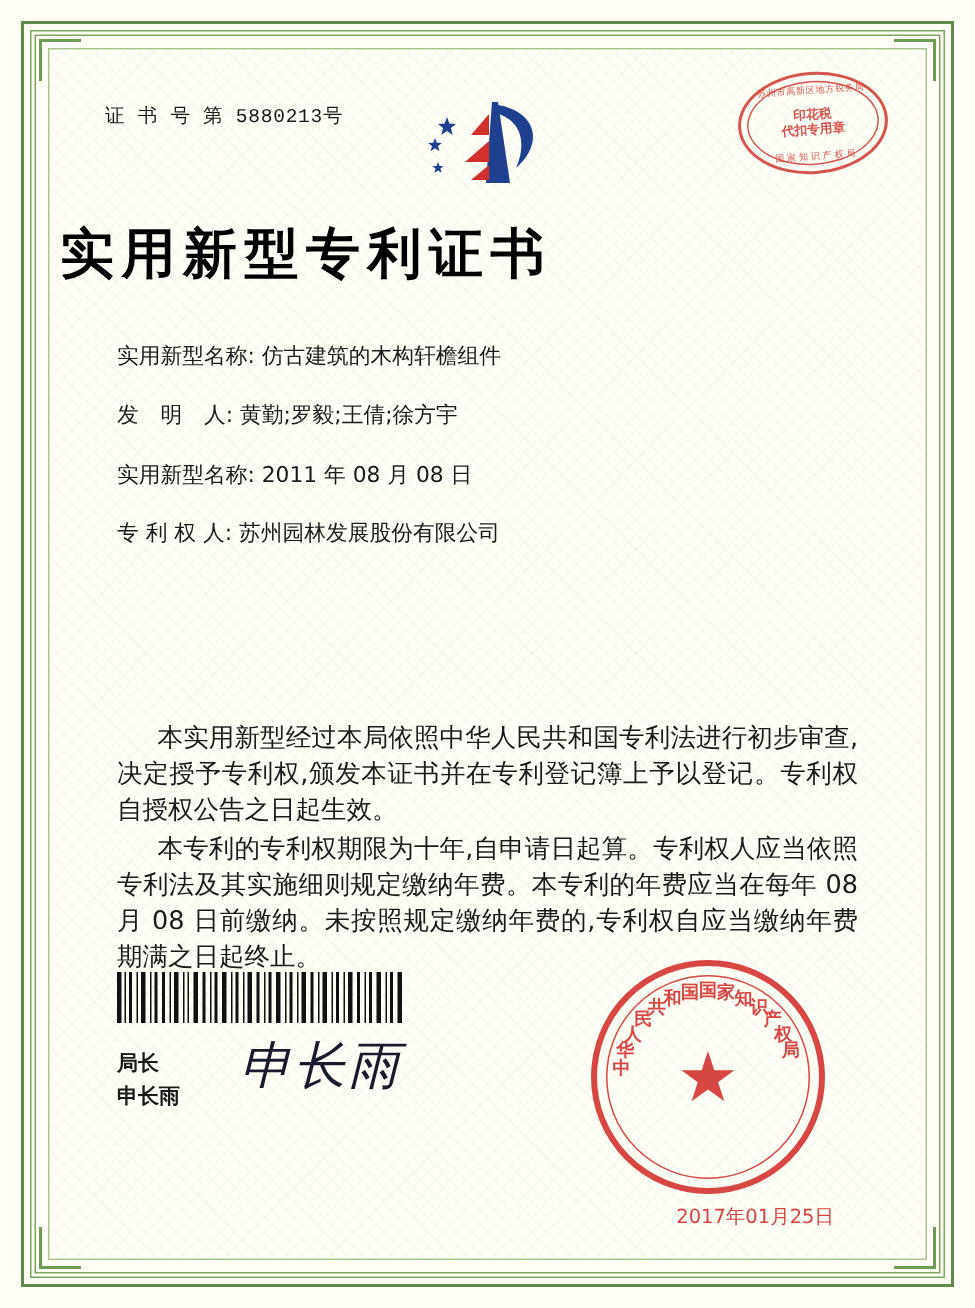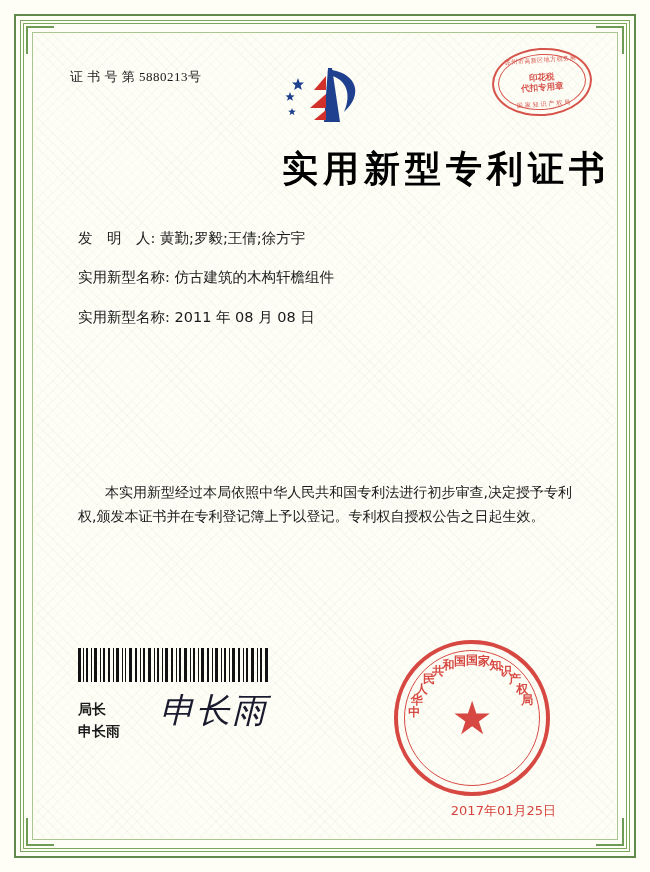--- a/index.html
+++ b/index.html
@@ -56,21 +56,21 @@
     left: 40px; top: 40px; right: 40px; bottom: 40px;
   }
 
   
   .serial {
     position: absolute;
     left: 30px;
     top: 28px;
     font-size: 13px;
     letter-spacing: 0.5px;
-    font-family: Liberation Serif, serif;
+    font-family: Liberation Mono, monospace;
   }
 
   
   .logo {
     position: absolute;
     left: 50%;
     transform: translateX(-50%);
     top: 20px;
     width: 110px;
     height: 70px;
@@ -122,21 +122,21 @@
     text-align: center;
     font-size: 6px;
   }
 
   
   .main-title {
     position: absolute;
     top: 105px;
     left: 0;
     width: 100%;
-    text-align: right;
+    text-align: left;
     font-size: 36px;
     font-weight: bold;
     letter-spacing: 5px;
     font-family: Liberation Sans, sans-serif;
     color: #000;
   }
 
   
   .fields {
     position: absolute;
@@ -156,21 +156,21 @@
   .field-value {
     display: inline-block;
   }
 
   
   .body-text {
     position: absolute;
     top: 440px;
     left: 38px;
     right: 38px;
-    font-size: 14px;
+    font-size: 17px;
     line-height: 24px;
     text-align: justify;
   }
   .body-text p {
     margin: 0 0 2px 0;
     text-indent: 27px;
   }
 
   
   .barcode {
@@ -314,35 +314,40 @@
       <div class="so-inner"></div>
       <div class="so-top">苏州市高新区地方税务局</div>
       <div class="so-mid">印花税<br>代扣专用章</div>
       <div class="so-bottom">国 家 知 识 产 权 局</div>
     </div>
 
     <div class="main-title">实用新型专利证书</div>
 
     <div class="fields">
       <div class="field-row">
+        <span class="field-label">实用新型名称:</span>
+        <span class="field-value">仿古建筑的木构轩檐组件</span>
+      </div>
+      <div class="field-row">
         <span class="field-label">发　明　人:</span>
         <span class="field-value">黄勤;罗毅;王倩;徐方宇</span>
       </div>
       <div class="field-row">
         <span class="field-label">实用新型名称:</span>
-        <span class="field-value">仿古建筑的木构轩檐组件</span>
+        <span class="field-value">2011 年 08 月 08 日</span>
       </div>
       <div class="field-row">
-        <span class="field-label">实用新型名称:</span>
-        <span class="field-value">2011 年 08 月 08 日</span>
+        <span class="field-label">专 利 权 人:</span>
+        <span class="field-value">苏州园林发展股份有限公司</span>
       </div>
     </div>
 
     <div class="body-text">
       <p>本实用新型经过本局依照中华人民共和国专利法进行初步审查,决定授予专利权,颁发本证书并在专利登记簿上予以登记。专利权自授权公告之日起生效。</p>
+      <p>本专利的专利权期限为十年,自申请日起算。专利权人应当依照专利法及其实施细则规定缴纳年费。本专利的年费应当在每年 08 月 08 日前缴纳。未按照规定缴纳年费的,专利权自应当缴纳年费期满之日起终止。</p>
     </div>
 
     <div class="barcode">
       <div class="bar" style="left:0px;width:3px"></div>
       <div class="bar" style="left:5px;width:1px"></div>
       <div class="bar" style="left:8px;width:2px"></div>
       <div class="bar" style="left:13px;width:1px"></div>
       <div class="bar" style="left:16px;width:3px"></div>
       <div class="bar" style="left:22px;width:1px"></div>
       <div class="bar" style="left:25px;width:2px"></div>

